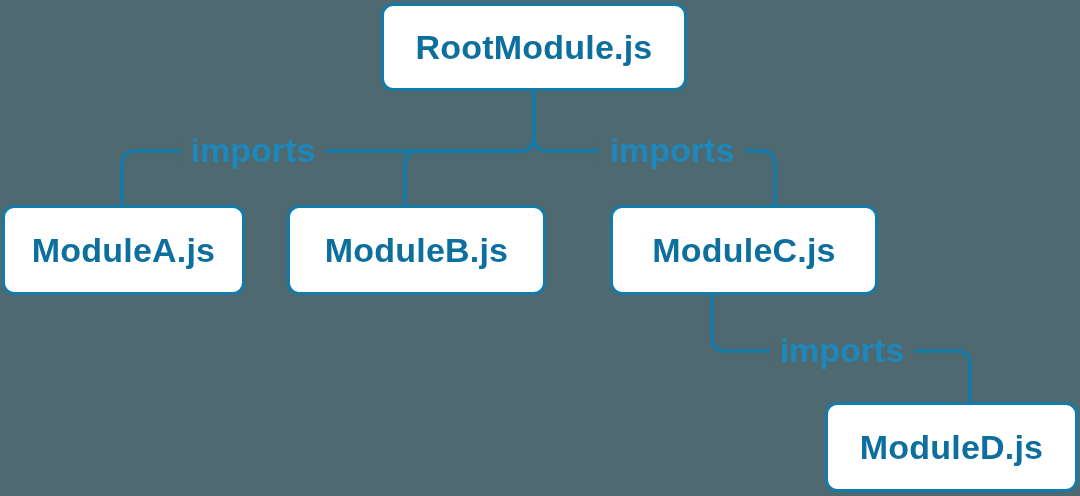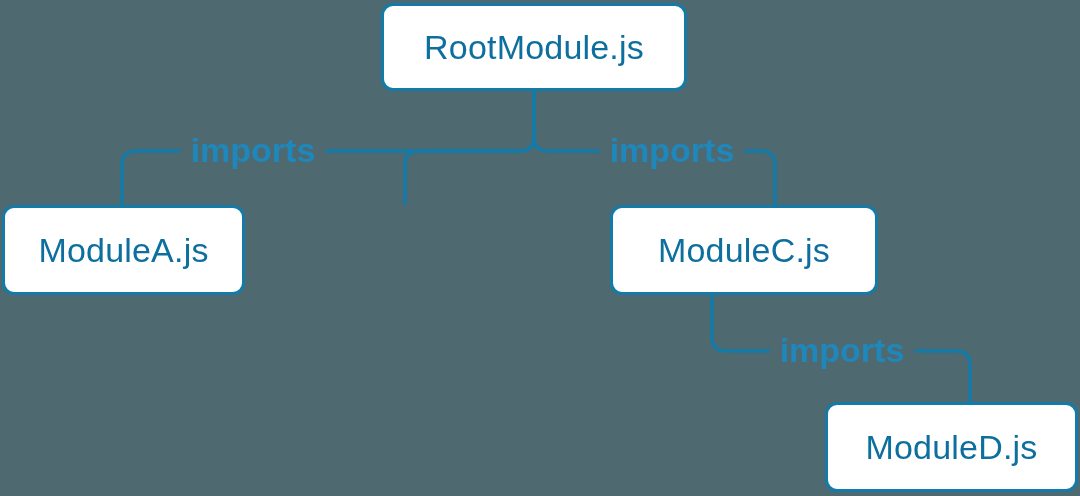--- a/index.html
+++ b/index.html
@@ -26,21 +26,21 @@
     stroke-width:3.5;
   }
   .node{
     position:absolute;
     box-sizing:border-box;
     background:var(--box-fill);
     border:3px solid var(--line);
     border-radius:12px;
     color:var(--box-text);
     font-size:34px;
-    font-weight:400;
+    font-weight:700;
     display:flex;
     align-items:center;
     justify-content:center;
     letter-spacing:0.2px;
   }
   .node-root{left:381px;top:3px;width:306px;height:88px;}
   .node-a{left:2px;top:205px;width:243px;height:90px;}
   .node-b{left:287px;top:205px;width:259px;height:90px;}
   .node-c{left:610px;top:205px;width:268px;height:90px;}
   .node-d{left:825px;top:402px;width:253px;height:90px;}
@@ -68,20 +68,21 @@
     <path d="M 534 91 L 534 137 Q 534 151 520 151 L 136 151 Q 122 151 122 165 L 122 205"></path>
     <path d="M 534 91 L 534 137 Q 534 151 520 151 L 419 151 Q 405 151 405 165 L 405 205"></path>
     <path d="M 534 91 L 534 137 Q 534 151 548 151 L 761 151 Q 775 151 775 165 L 775 205"></path>
     <path d="M 712 295 L 712 337 Q 712 351 726 351 L 956 351 Q 970 351 970 365 L 970 402"></path>
   </svg>
 
   <div class="node node-root">RootModule.js</div>
 
   <div class="node node-a">ModuleA.js</div>
 
+  <div class="node node-b">ModuleB.js</div>
 
   <div class="node node-d">ModuleD.js</div>
 
   <div class="node node-c">ModuleC.js</div>
 
   <div class="edge-label edge-label-a">imports</div>
 
   <div class="edge-label edge-label-c">imports</div>
 
   <div class="edge-label edge-label-d">imports</div>

